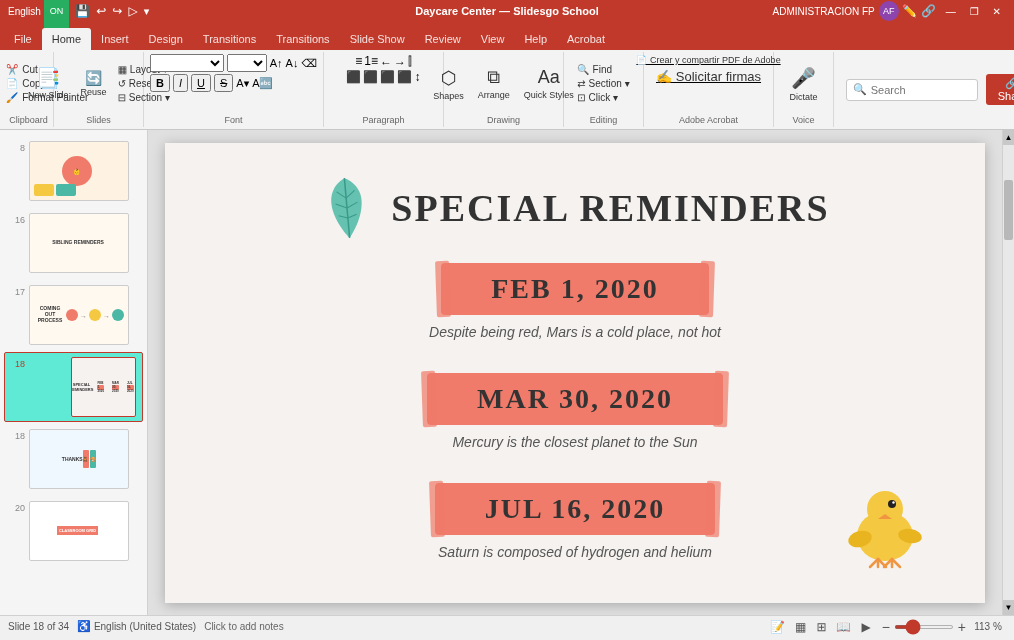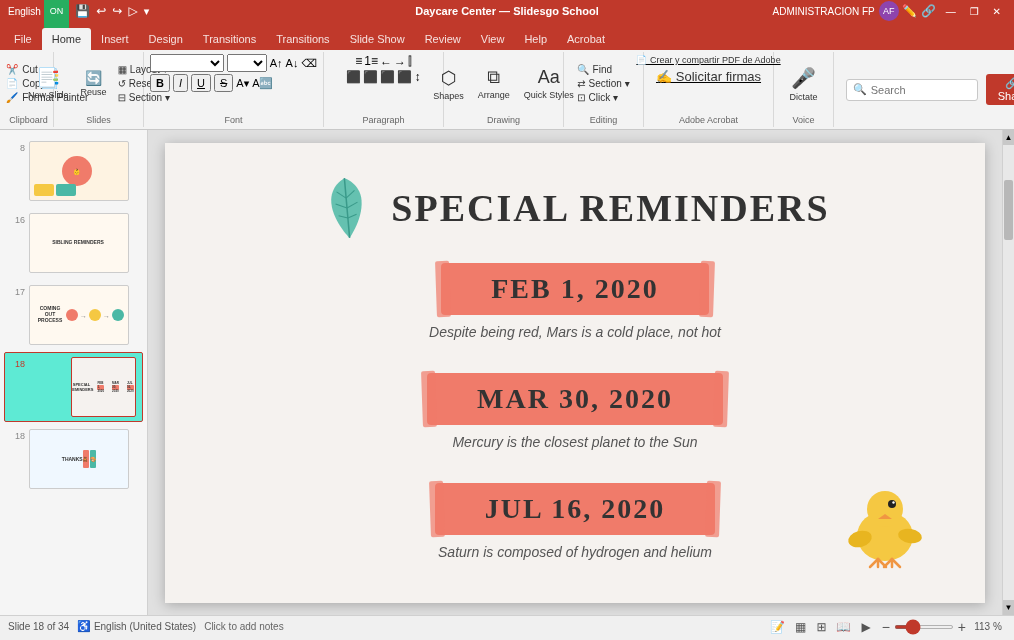--- a/index.html
+++ b/index.html
@@ -382,20 +382,35 @@
       <span class="slide-num">18</span>
       <div class="slide-img" style="background:#f0f8ff;padding:2px;">
         <div style="font-size:5px;font-weight:bold;color:#333;text-align:center;margin-bottom:1px;">THANKS</div>
         <div style="display:grid;grid-template-columns:1fr 1fr;gap:1px;">
           <div style="background:#f07b6a;height:18px;border-radius:1px;overflow:hidden;font-size:5px;display:flex;align-items:center;justify-content:center;">🧸</div>
           <div style="background:#4bb8a5;height:18px;border-radius:1px;overflow:hidden;font-size:5px;display:flex;align-items:center;justify-content:center;">🎨</div>
         </div>
       </div>
     </div>
 
+    <div class="slide-thumb">
+      <span class="slide-num">20</span>
+      <div class="slide-img" style="background:#fff;padding:2px;">
+        <div style="font-size:4px;font-weight:bold;color:#fff;text-align:center;background:#f07b6a;padding:2px;margin-bottom:1px;">CLASSROOM GRID</div>
+        <div style="display:grid;grid-template-columns:repeat(7,1fr);gap:0.5px;">
+          <div style="background:#f07b6a;height:4px;border-radius:0.5px;"></div>
+          <div style="background:#f07b6a;height:4px;border-radius:0.5px;"></div>
+          <div style="background:#f5c842;height:4px;border-radius:0.5px;"></div>
+          <div style="background:#f07b6a;height:4px;border-radius:0.5px;"></div>
+          <div style="background:#4bb8a5;height:4px;border-radius:0.5px;"></div>
+          <div style="background:#f07b6a;height:4px;border-radius:0.5px;"></div>
+          <div style="background:#f5c842;height:4px;border-radius:0.5px;"></div>
+        </div>
+      </div>
+    </div>
   </div>
 
   <div class="slide-canvas">
     <div class="slide-main">
 
       <div class="slide-title-area">
 
         <svg width="55" height="70" viewBox="0 0 55 70" style="color:#4bb8a5;transform:rotate(-5deg);">
           <path d="M27 65 C27 65 10 45 12 25 C14 10 27 5 27 5 C27 5 40 10 42 25 C44 45 27 65 27 65Z" fill="#4bb8a5" opacity="0.85"></path>
           <line x1="27" y1="5" x2="27" y2="65" stroke="#3a9a8a" stroke-width="1.5"></line>

